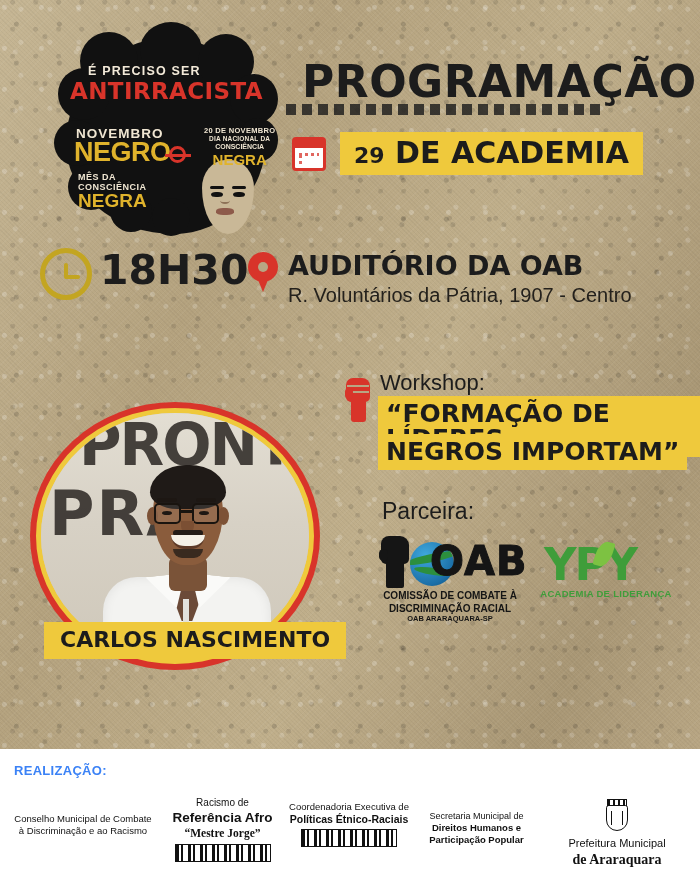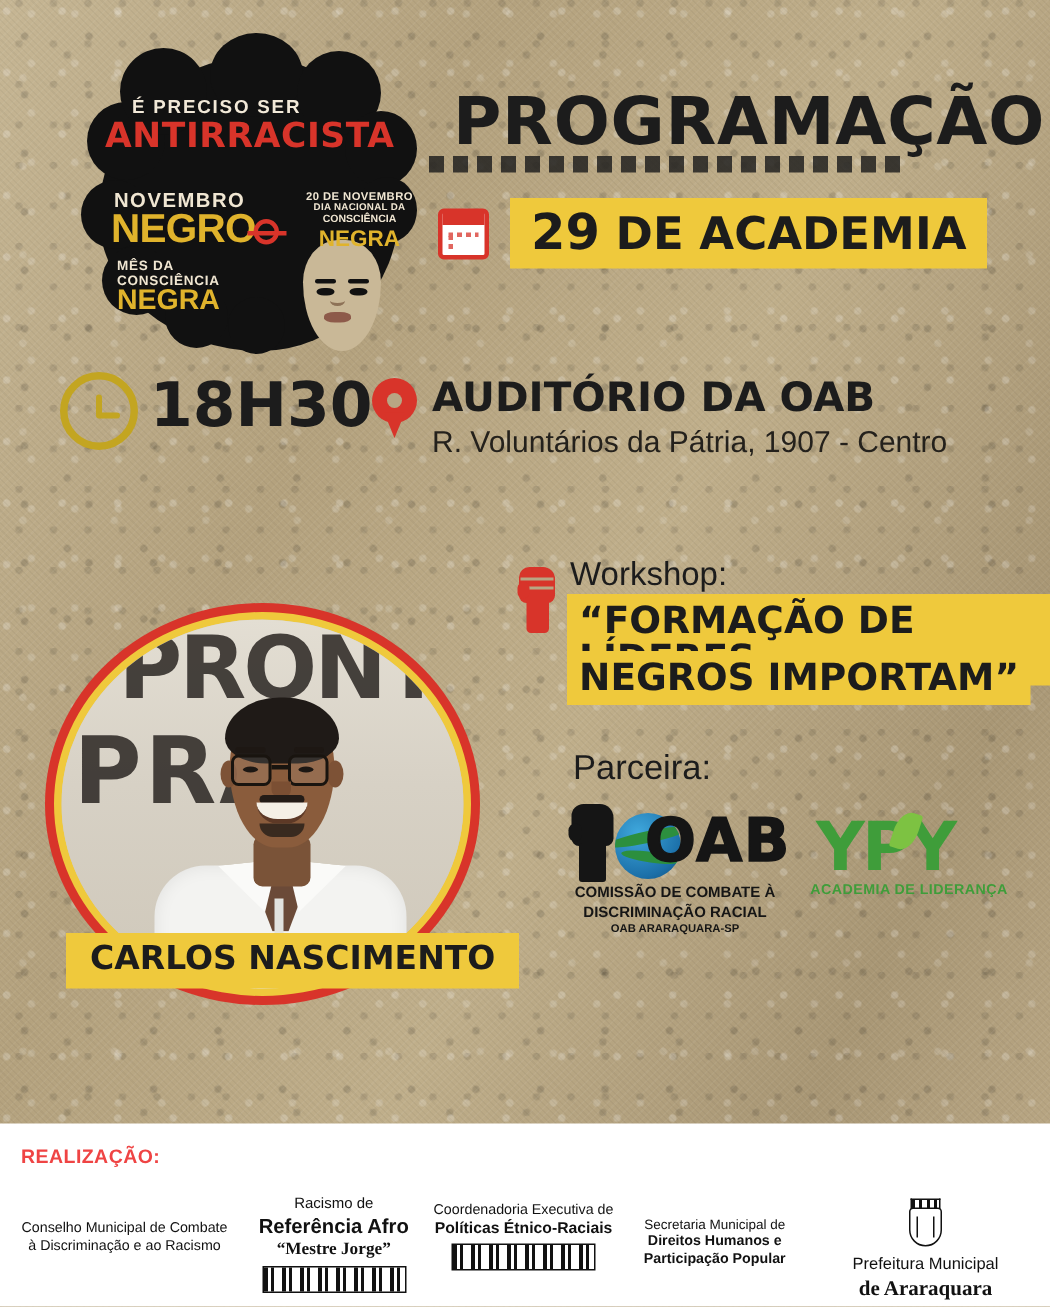--- a/index.html
+++ b/index.html
@@ -161,21 +161,21 @@
     background-size: 100% 3px, 3px 100%;
     background-repeat: repeat-x, repeat-y;
     background-position: 0 0, 0 0;
     opacity: .75;
   }
   .date-text {
     background: #efc93c; padding: 6px 14px 7px;
     font-size: 30px; font-weight: bold; color: #1c1c1c; line-height: 1;
     font-family: "DejaVu Sans", sans-serif;
   }
-  .date-text .d-num { font-size: 33px; }
+  .date-text .d-num { font-size: 22px; }
 
   
   .clock {
     position: absolute; left: 40px; top: 248px;
     width: 52px; height: 52px; border-radius: 50%;
     border: 5px solid #c3a521; background: transparent;
   }
   .clock::before {
     content: ""; position: absolute; left: 19px; top: 10px;
     width: 4px; height: 16px; background: #c3a521; border-radius: 2px;
@@ -426,21 +426,21 @@
     font-family: "DejaVu Sans", sans-serif;
   }
 
   
   .footer {
     position: absolute; left: 0; bottom: 0; width: 700px; height: 122px;
     background: #fff;
   }
   .realizacao {
     position: absolute; left: 14px; top: 14px;
-    font-size: 13px; font-weight: bold; color: #ef4444; letter-spacing: 0.3px;
+    font-size: 13px; font-weight: bold; color: #3b82f6; letter-spacing: 0.3px;
   }
   .logos-row {
     position: absolute; left: 8px; top: 48px; width: 684px; height: 68px;
     display: flex; align-items: flex-start; justify-content: space-between;
   }
   .flogo { text-align: center; color: #111; line-height: 1.25; }
   .f1 { width: 150px; font-size: 9.5px; padding-top: 16px; }
   .f2 { width: 116px; font-size: 10px; }
   .f2 .t1 { font-size: 10px; }
   .f2 .t2 { font-size: 13.5px; font-weight: bold; }

